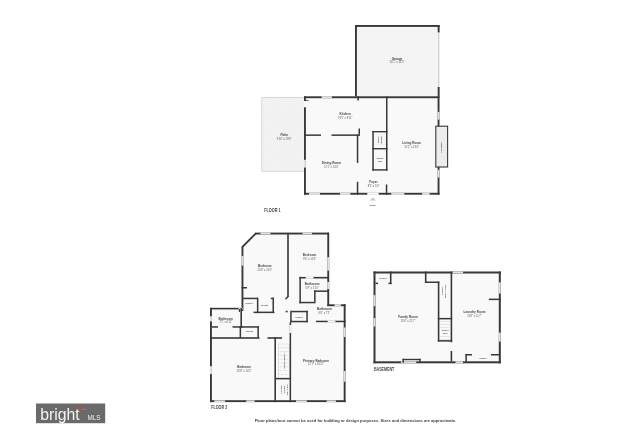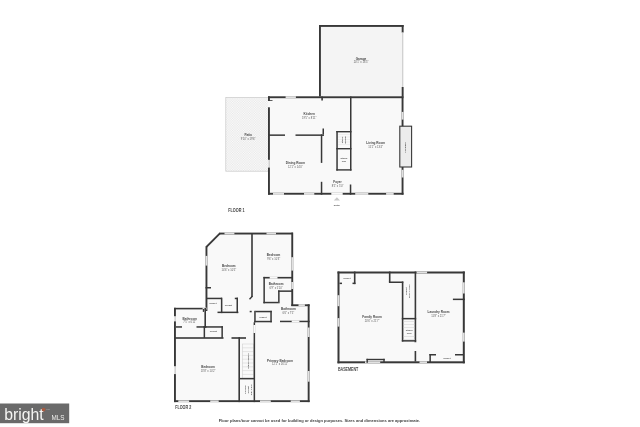--- a/index.html
+++ b/index.html
@@ -1,16 +1,16 @@
 <!DOCTYPE html>
 <html><head>
 <meta charset="utf-8">
 <style>
   html,body{margin:0;padding:0;background:#ffffff;}
-  .page{position:relative;width:560px;height:427px;background:#ffffff;overflow:hidden;}
+  .page{position:relative;width:560px;height:427px;background:#ffffff;overflow:hidden;margin-left:36px;}
   svg{display:block;}
   text{font-family:"Liberation Sans",sans-serif;}
   .rn{fill:#474747;font-weight:bold;font-size:3.1px;text-anchor:middle;}
   .rd{fill:#5a5a5a;font-size:2.7px;text-anchor:middle;}
   .sm{fill:#4e4e4e;font-size:2.4px;font-weight:bold;text-anchor:middle;}
   .ttl{fill:#444444;font-weight:bold;font-size:4.7px;}
 </style>
 </head>
 <body>
 <div class="page">

